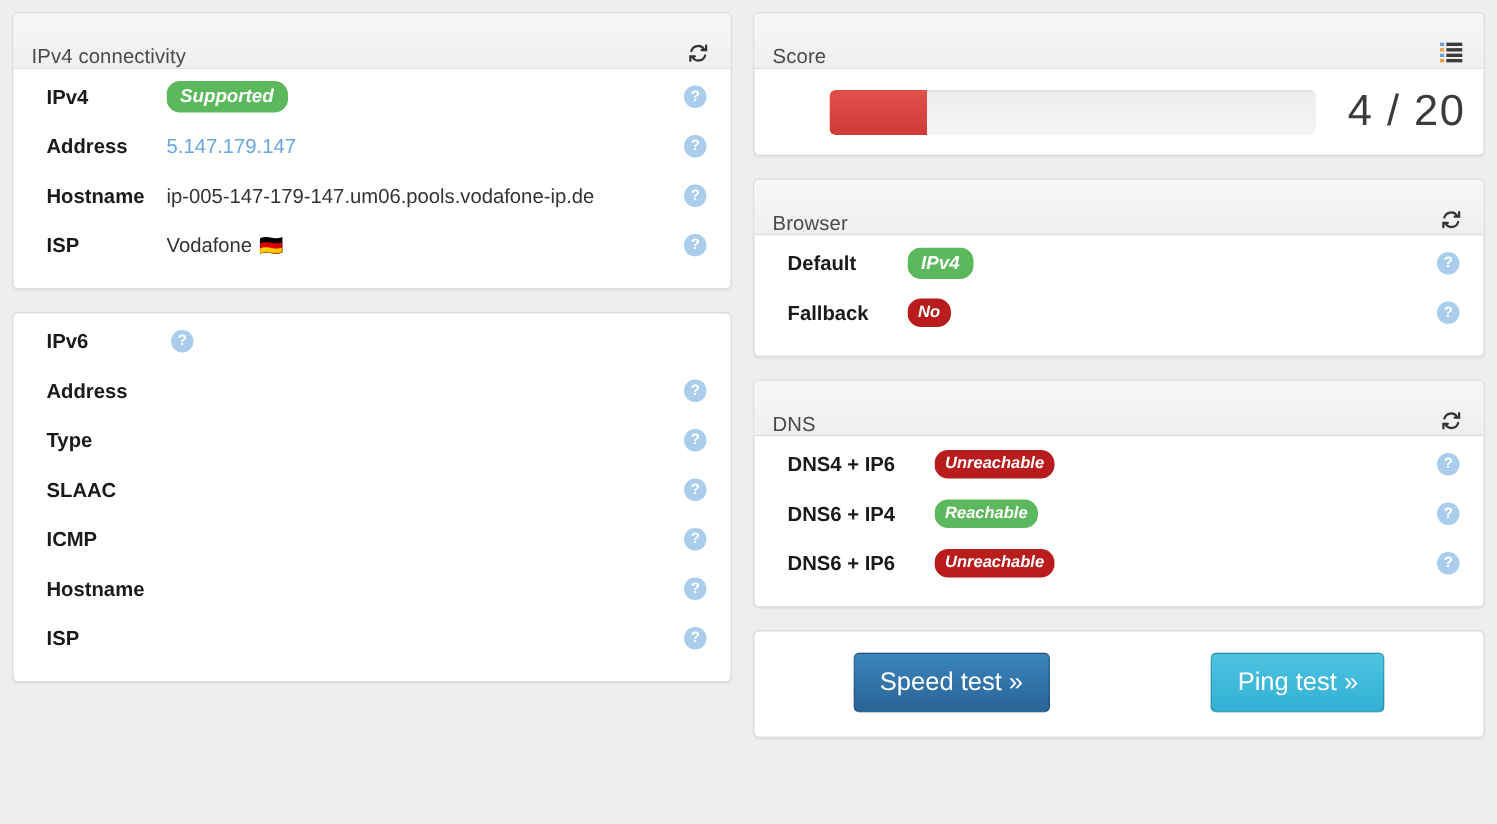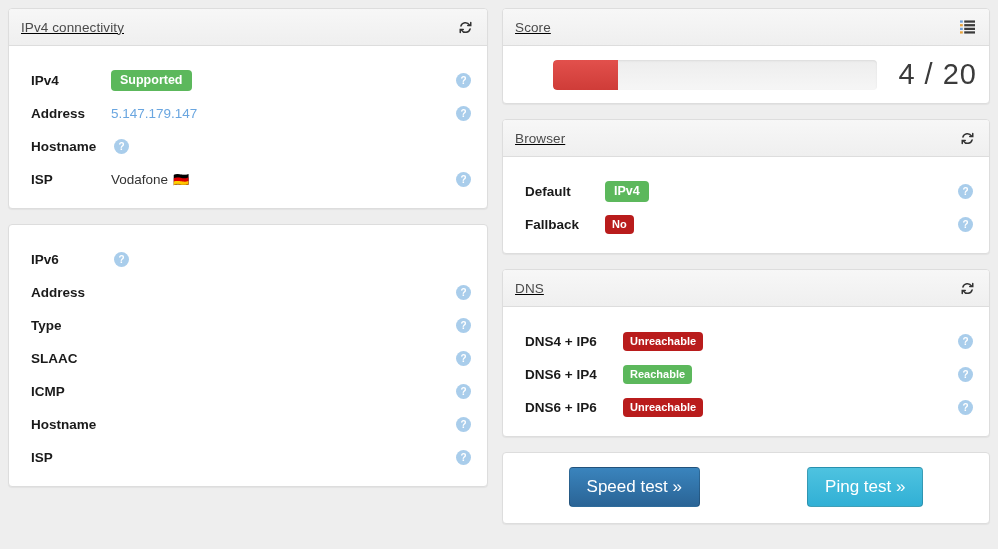--- a/index.html
+++ b/index.html
@@ -28,33 +28,32 @@
     background: #ffffff;
     border: 1px solid #dddddd;
     border-radius: 4px;
     box-shadow: 0 1px 1px rgba(0,0,0,.05);
     margin-bottom: 15px;
   }
   .panel-head {
     height: 37px;
     padding: 0 12px;
     display: flex;
-    align-items: center;
+    align-items: flex-end;
     justify-content: space-between;
     background: linear-gradient(to bottom,#f7f7f7 0%,#efefef 100%);
     border-bottom: 1px solid #dddddd;
     border-radius: 3px 3px 0 0;
-    text-decoration: underline;
   }
   .panel-title {
     font-size: 13.5px;
     color: #4a4a4a;
     letter-spacing: .1px;
   }
-  .panel-body { padding: 18px 12px 12px 12px; }
+  .panel-body { padding: 2px 12px 12px 12px; }
 
   
   .hicon {
     width: 20px; height: 20px;
     display: flex; align-items: center; justify-content: center;
     cursor: pointer;
   }
   .hicon svg { display: block; }
 
   
@@ -92,23 +91,24 @@
   
   .dns .row-label { width: 108px; flex: 0 0 108px; }
 
   
   .badge {
     display: inline-block;
     font-size: 12.5px;
     font-weight: bold;
     color: #ffffff;
     padding: 4px 9px 5px 9px;
-    border-radius: 4px;
+    border-radius: 9px;
     line-height: 1;
     white-space: nowrap;
+    font-style: italic;
   }
   .badge.small { font-size: 11px; padding: 4px 7px 4px 7px; }
   .badge.green { background: #5cb85c; }
   .badge.red   { background: #b91c1c; }
 
   
   .help {
     width: 15px; height: 15px;
     border-radius: 50%;
     background: #a9cdeb;
@@ -205,20 +205,21 @@
         <div class="row">
           <div class="row-label">Address</div>
           <div class="row-value link">5.147.179.147</div>
           <div class="row-help">
             <span class="help">?</span>
           </div>
         </div>
 
         <div class="row">
           <div class="row-label">Hostname</div>
+          <div class="row-value">ip-005-147-179-147.um06.pools.vodafone-ip.de</div>
           <div class="row-help">
             <span class="help">?</span>
           </div>
         </div>
 
         <div class="row">
           <div class="row-label">ISP</div>
           <div class="row-value">
             <span>Vodafone</span>
             <span class="flag">🇩🇪</span>

